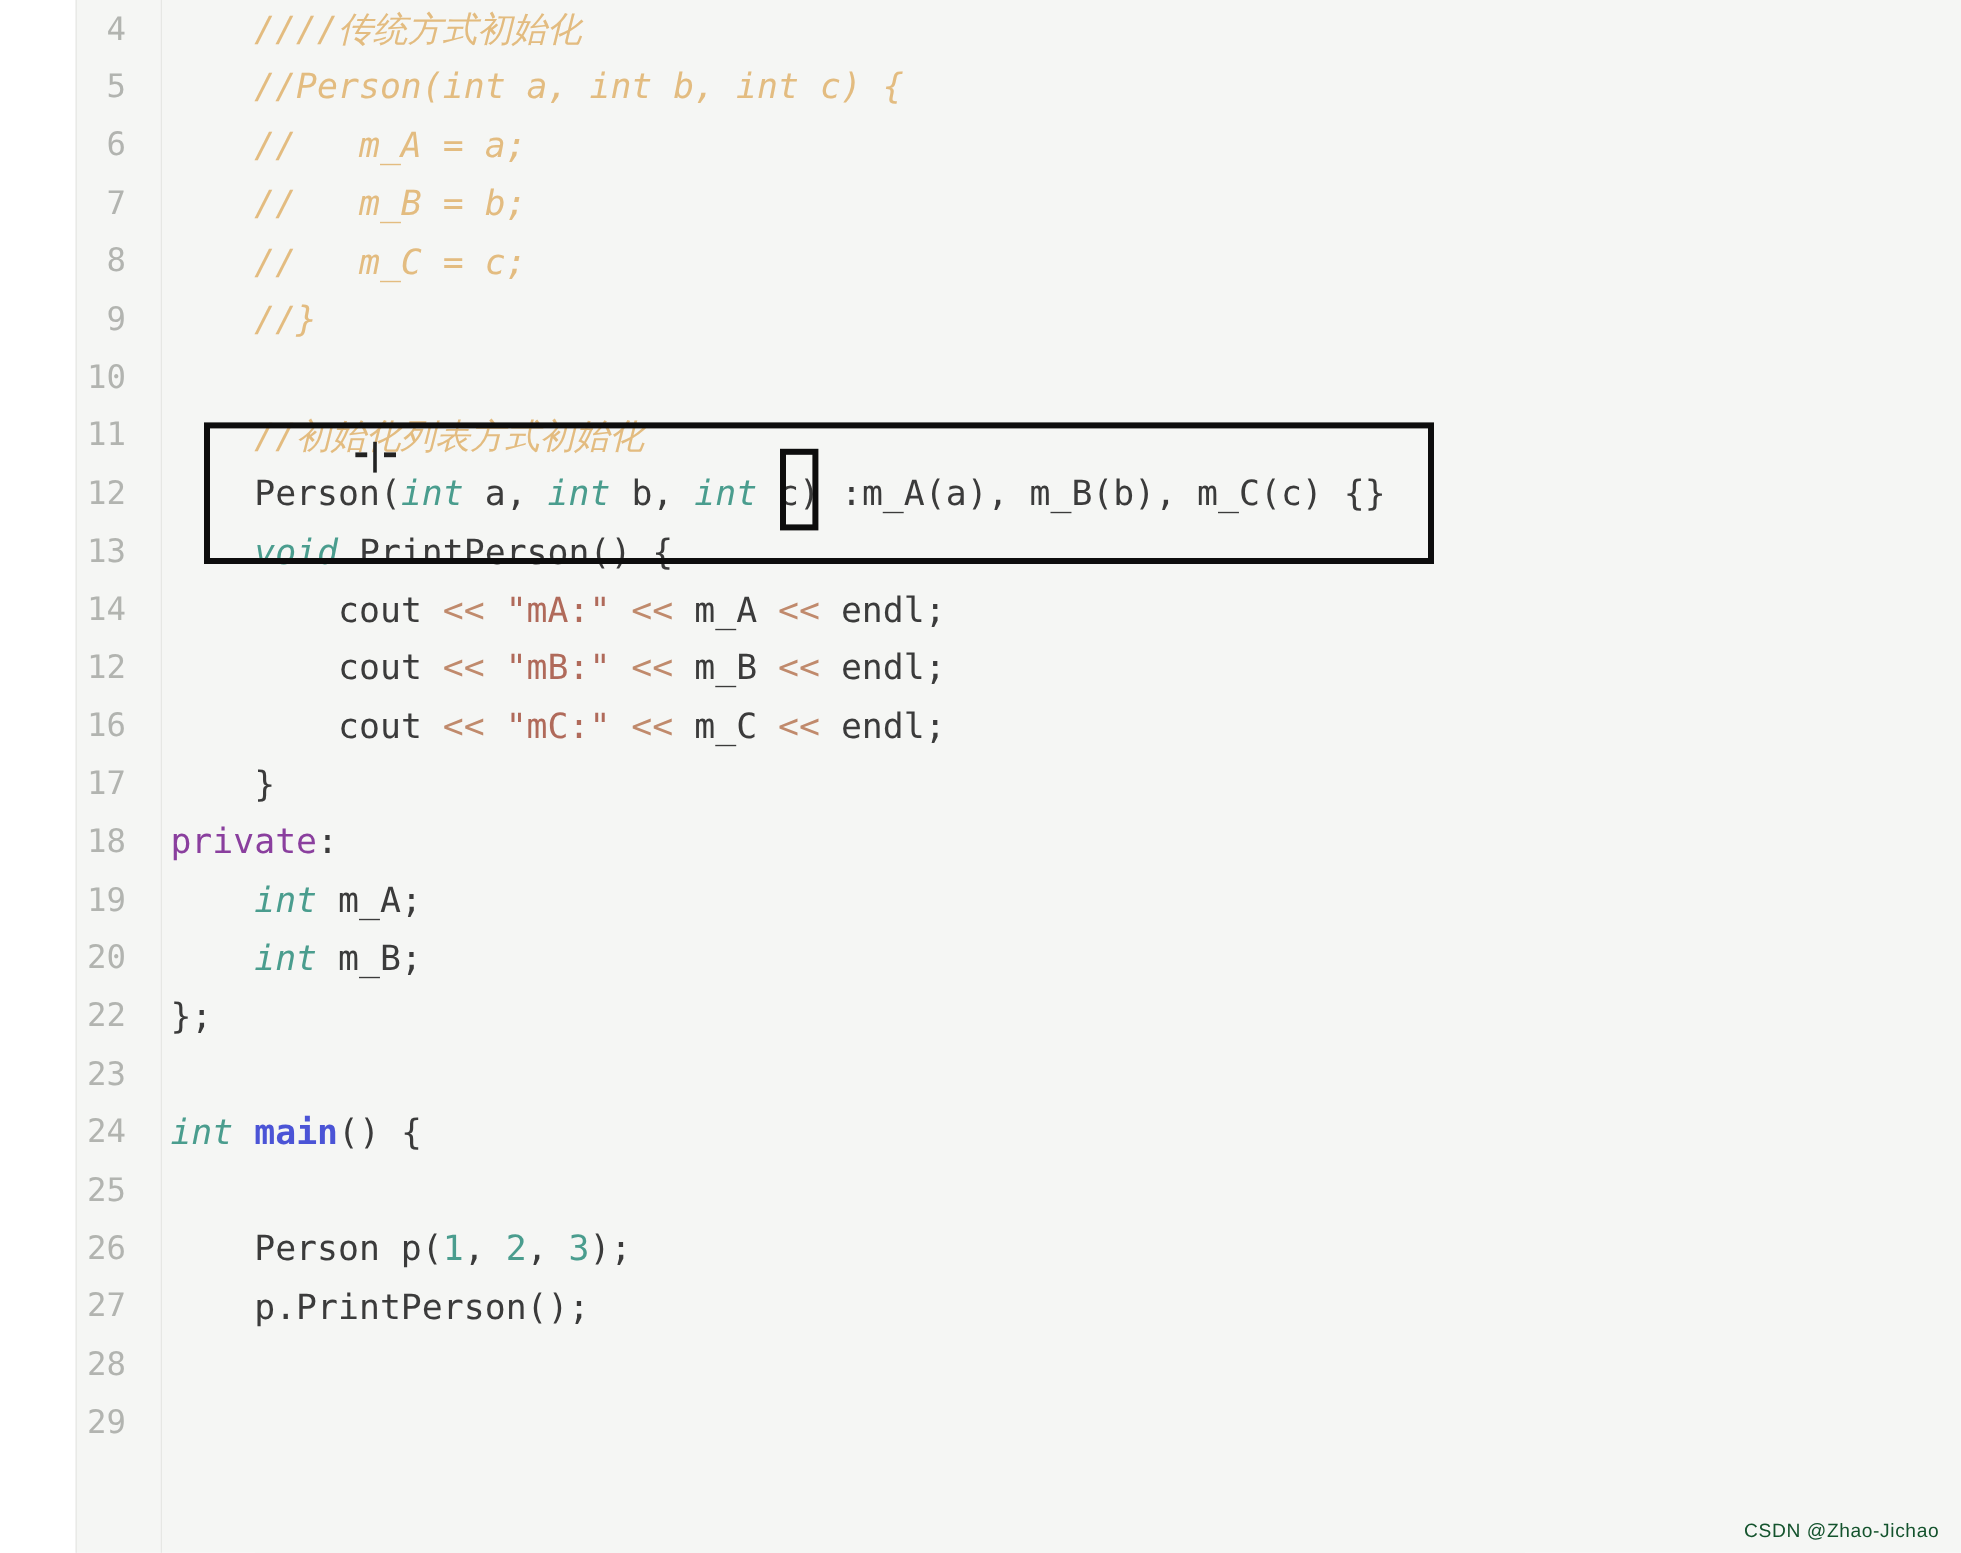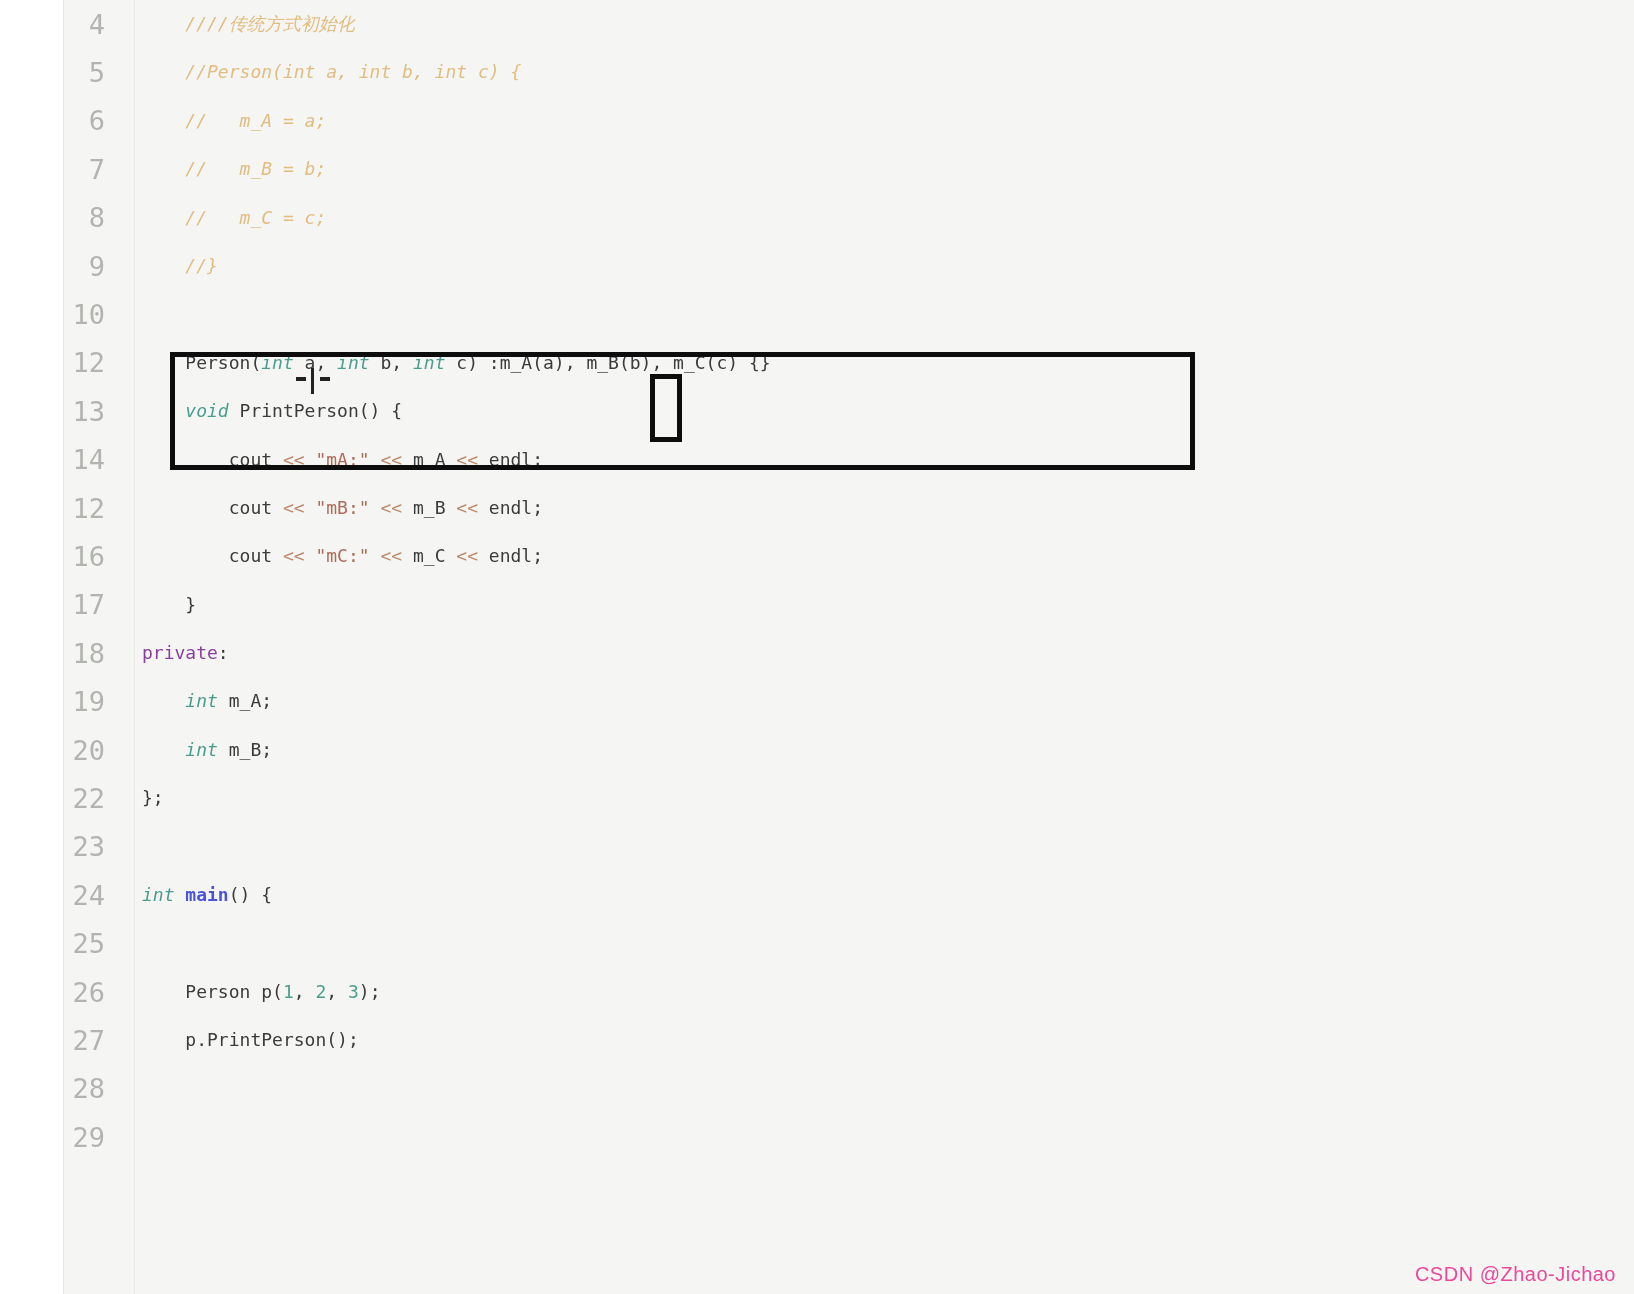--- a/index.html
+++ b/index.html
@@ -71,21 +71,21 @@
     padding-right: 30px;
     text-align: right;
     font-size: 27px;
     color: #b2b4b0;
     font-family: "DejaVu Sans Mono", "Liberation Mono", monospace;
     user-select: none;
   }
   .codeline {
     flex: 1;
     padding-left: 7px;
-    font-size: 18px;
+    font-size: 29px;
     line-height: 48.4px;
     white-space: pre;
     color: #3b3b3b;
     font-family: "DejaVu Sans Mono", "Liberation Mono", monospace;
     letter-spacing: 0px;
   }
 
   
   .t-comment  { color: #e3bc80; font-style: italic; }
   .t-keyword  { color: #4a9d8e; font-style: italic; }
@@ -127,22 +127,22 @@
     height: 26px;
     pointer-events: none;
   }
 
   
   #watermark {
     position: absolute;
     right: 18px;
     bottom: 8px;
     font-family: "Liberation Sans", sans-serif;
-    font-size: 20px;
-    color: #ec4899;
+    font-size: 16px;
+    color: #14532d;
     letter-spacing: 0.5px;
     user-select: none;
   }
 </style>
 </head>
 <body>
 
 <div id="editor">
 
   <div class="left-strip"></div>
@@ -179,20 +179,24 @@
     <div class="row">
       <div class="lineno">9</div>
       <div class="codeline"><span>    </span><span class="t-comment">//}</span></div>
     </div>
 
     <div class="row">
       <div class="lineno">10</div>
       <div class="codeline"></div>
     </div>
 
+    <div class="row">
+      <div class="lineno">11</div>
+      <div class="codeline"><span>    </span><span class="t-comment">//初始化列表方式初始化</span></div>
+    </div>
 
     <div class="row">
       <div class="lineno">12</div>
       <div class="codeline"><span>    </span><span class="t-plain">Person(</span><span class="t-keyword">int</span><span class="t-plain"> a, </span><span class="t-keyword">int</span><span class="t-plain"> b, </span><span class="t-keyword">int</span><span class="t-plain"> c) </span><span class="t-plain">:</span><span class="t-plain">m_A(a), m_B(b), m_C(c) {}</span></div>
     </div>
 
     <div class="row">
       <div class="lineno">13</div>
       <div class="codeline"><span>    </span><span class="t-keyword">void</span><span> </span><span class="t-plain">PrintPerson</span><span class="t-plain">() {</span></div>
     </div>

